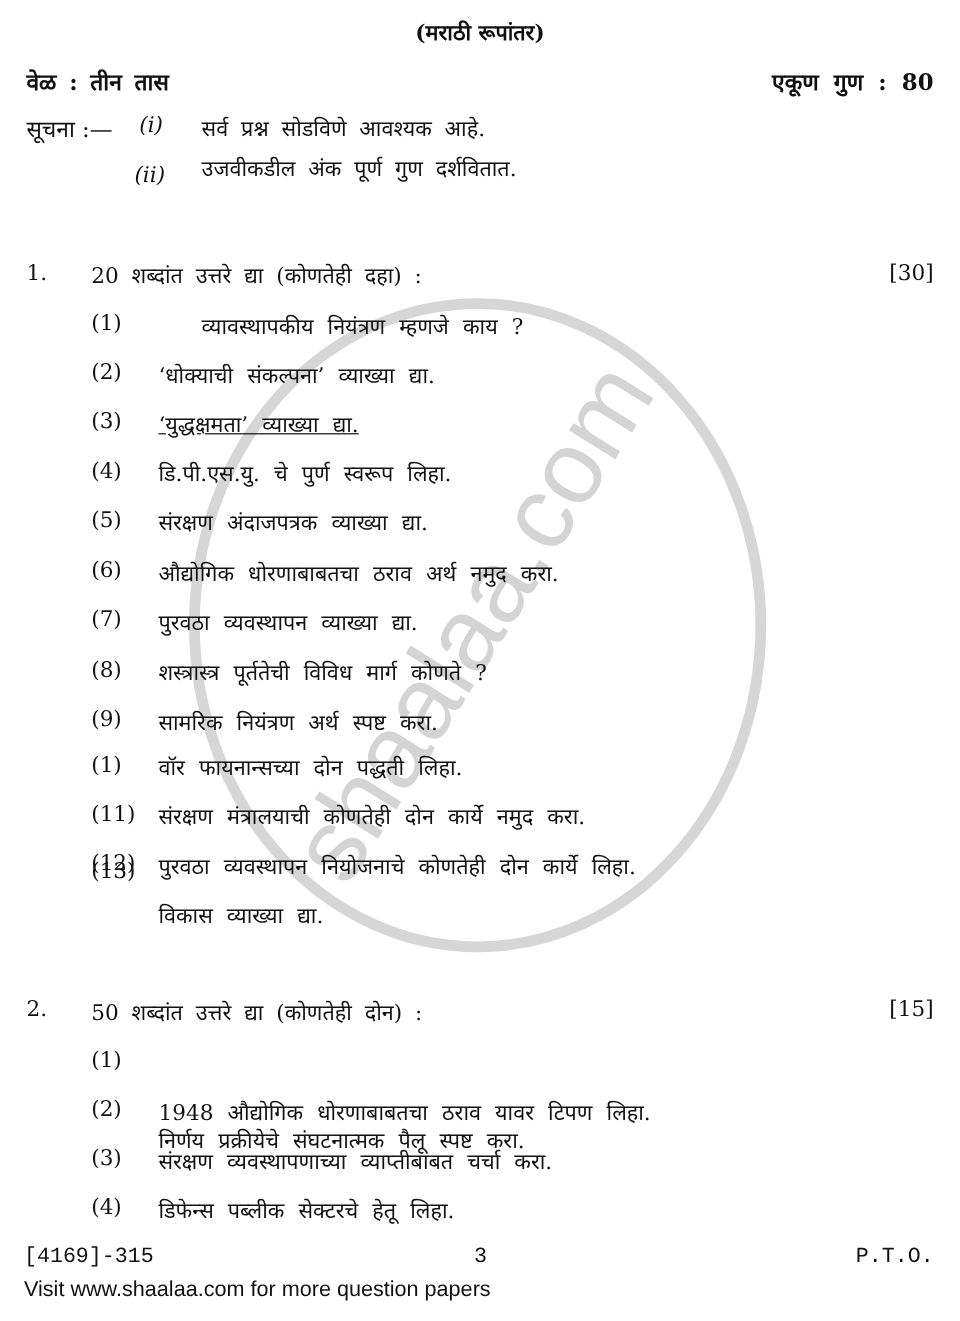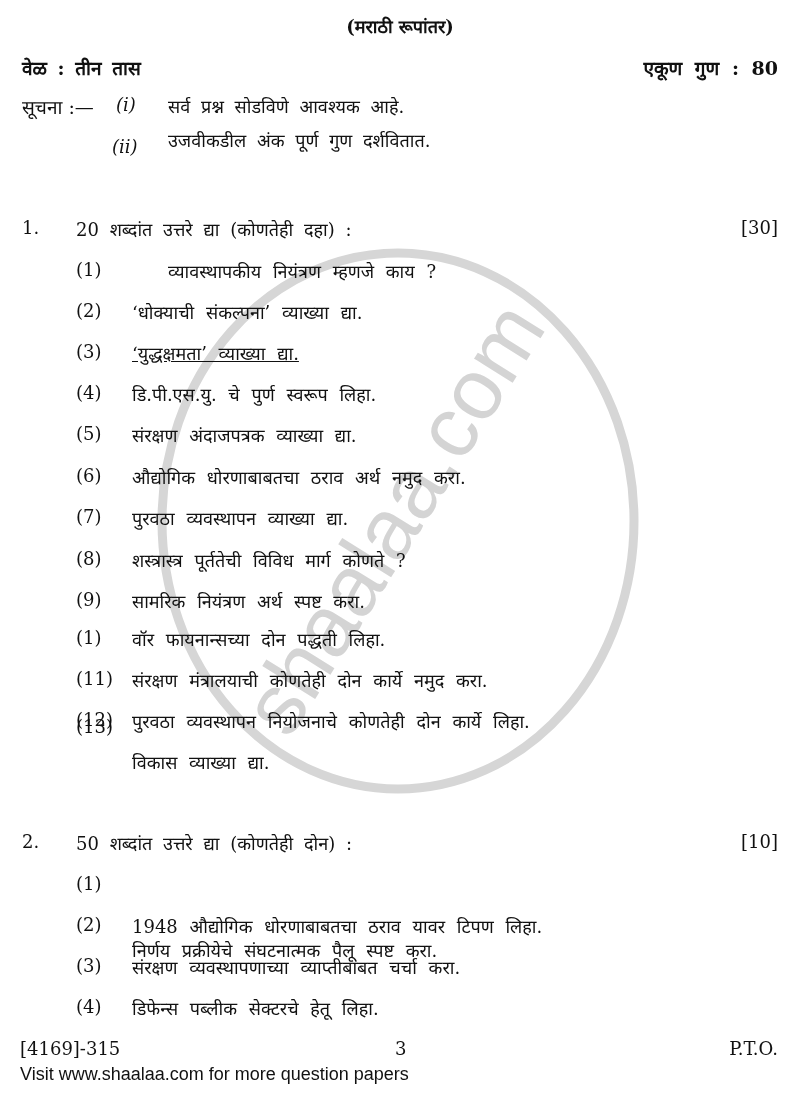--- a/index.html
+++ b/index.html
@@ -16,21 +16,21 @@
     .marks { font-size: 18px; right: 22px; }
     .sub-num { font-size: 18px; left: 76px; }
     .sub-text { font-size: 18px; left: 132px; word-spacing: 6px; }
     .hdr-left { top: 55px; left: 22px; font-size: 19px; font-weight: bold; word-spacing: 4px; }
     .hdr-right { top: 55px; right: 22px; font-size: 19px; font-weight: bold; word-spacing: 6px; }
     .note-lbl { top: 94px; left: 22px; font-size: 19px; font-weight: normal; }
     .note1-num { top: 94px; left: 116px; font-size: 18px; font-style: italic; }
     .note1-text { top: 94px; left: 168px; font-size: 18px; word-spacing: 5px; }
     .note2-num { top: 136px; left: 112px; font-size: 18px; font-style: italic; }
     .note2-text { top: 128px; left: 168px; font-size: 18px; word-spacing: 5px; }
-    .footer { font-size: 18px; top: 1038px; }
+    .footer { font-size: 18px; top: 1038px; font-family: Liberation Mono, monospace; }
     .visit { top: 1064px; left: 20px; font-size: 18px; font-family: "Liberation Sans", "DejaVu Sans", sans-serif; }
     .watermark { position: absolute; left: 155px; top: 245px; width: 486px; height: 552px; pointer-events: none; }
   </style>
 </head>
 <body>
 
 <svg class="watermark" viewBox="0 0 486 552">
   <ellipse cx="243" cy="276" rx="236" ry="268" fill="none" stroke="#d6d6d6" stroke-width="9"></ellipse>
   <text x="243" y="300" text-anchor="middle" font-family="Liberation Sans, DejaVu Sans, sans-serif" font-size="86" fill="#d4d4d4" transform="rotate(-58 243 276)">shaalaa.com</text>
 </svg>
@@ -104,21 +104,21 @@
 </div>
 
 <div class="abs sub-num" style="top:716px;">(13)</div>
 <div class="abs sub-text" style="top:750px;">विकास व्याख्या द्या.</div>
 
 <div class="abs q-num" style="top:831px;left:22px;">2.</div>
 <div class="abs row" style="top:831px;left:76px;word-spacing:5px;">
   <span>50 शब्दांत उत्तरे द्या (कोणतेही</span>
   <span class="bold">दोन</span><span>) :</span>
 </div>
-<div class="abs marks" style="top:831px;">[10]</div>
+<div class="abs marks" style="top:831px;">[15]</div>
 
 <div class="abs sub-num" style="top:873px;">(1)</div>
 <div class="abs sub-text" style="top:906px;margin-top:32px;">निर्णय प्रक्रीयेचे संघटनात्मक पैलू स्पष्ट करा.</div>
 
 <div class="abs sub-num" style="top:914px;">(2)</div>
 <div class="abs sub-text" style="top:914px;">1948 औद्योगिक धोरणाबाबतचा ठराव यावर टिपण लिहा.</div>
 
 <div class="abs sub-num" style="top:955px;">(3)</div>
 <div class="abs sub-text" style="top:955px;">संरक्षण व्यवस्थापणाच्या व्याप्तीबाबत चर्चा करा.</div>
 

